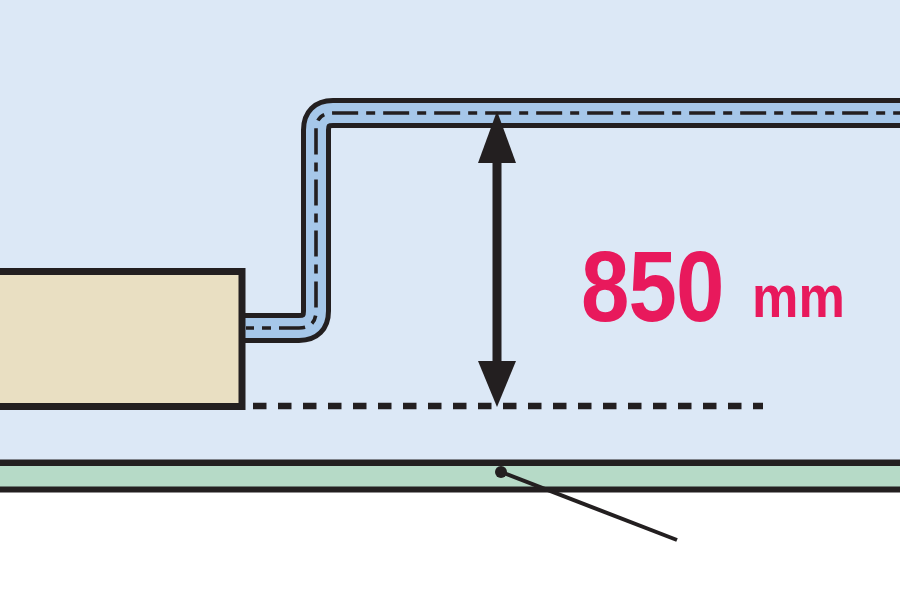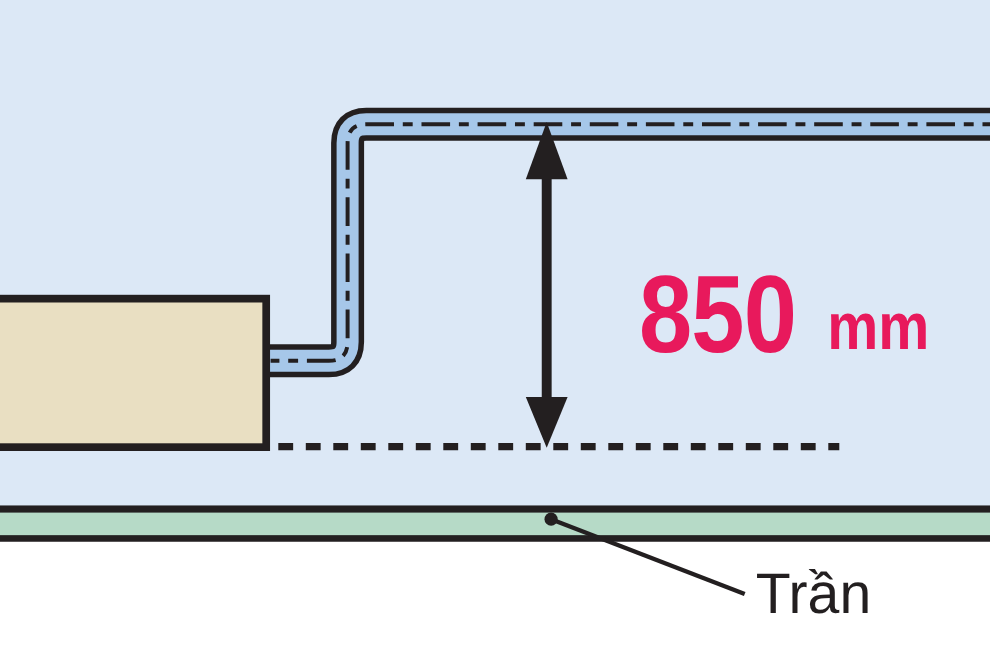--- a/index.html
+++ b/index.html
@@ -88,15 +88,14 @@
       <line class="leader-line" x1="501" y1="472" x2="677" y2="540"></line>
       <circle class="leader-dot" cx="501" cy="472" r="6"></circle>
     </g>
   </svg>
 
   <div>
     <div class="dim-value">850</div>
     <div class="dim-unit">mm</div>
   </div>
 
-  <div class="ceiling-label">Trần</div>
 
 </div>
 
 </body></html>

